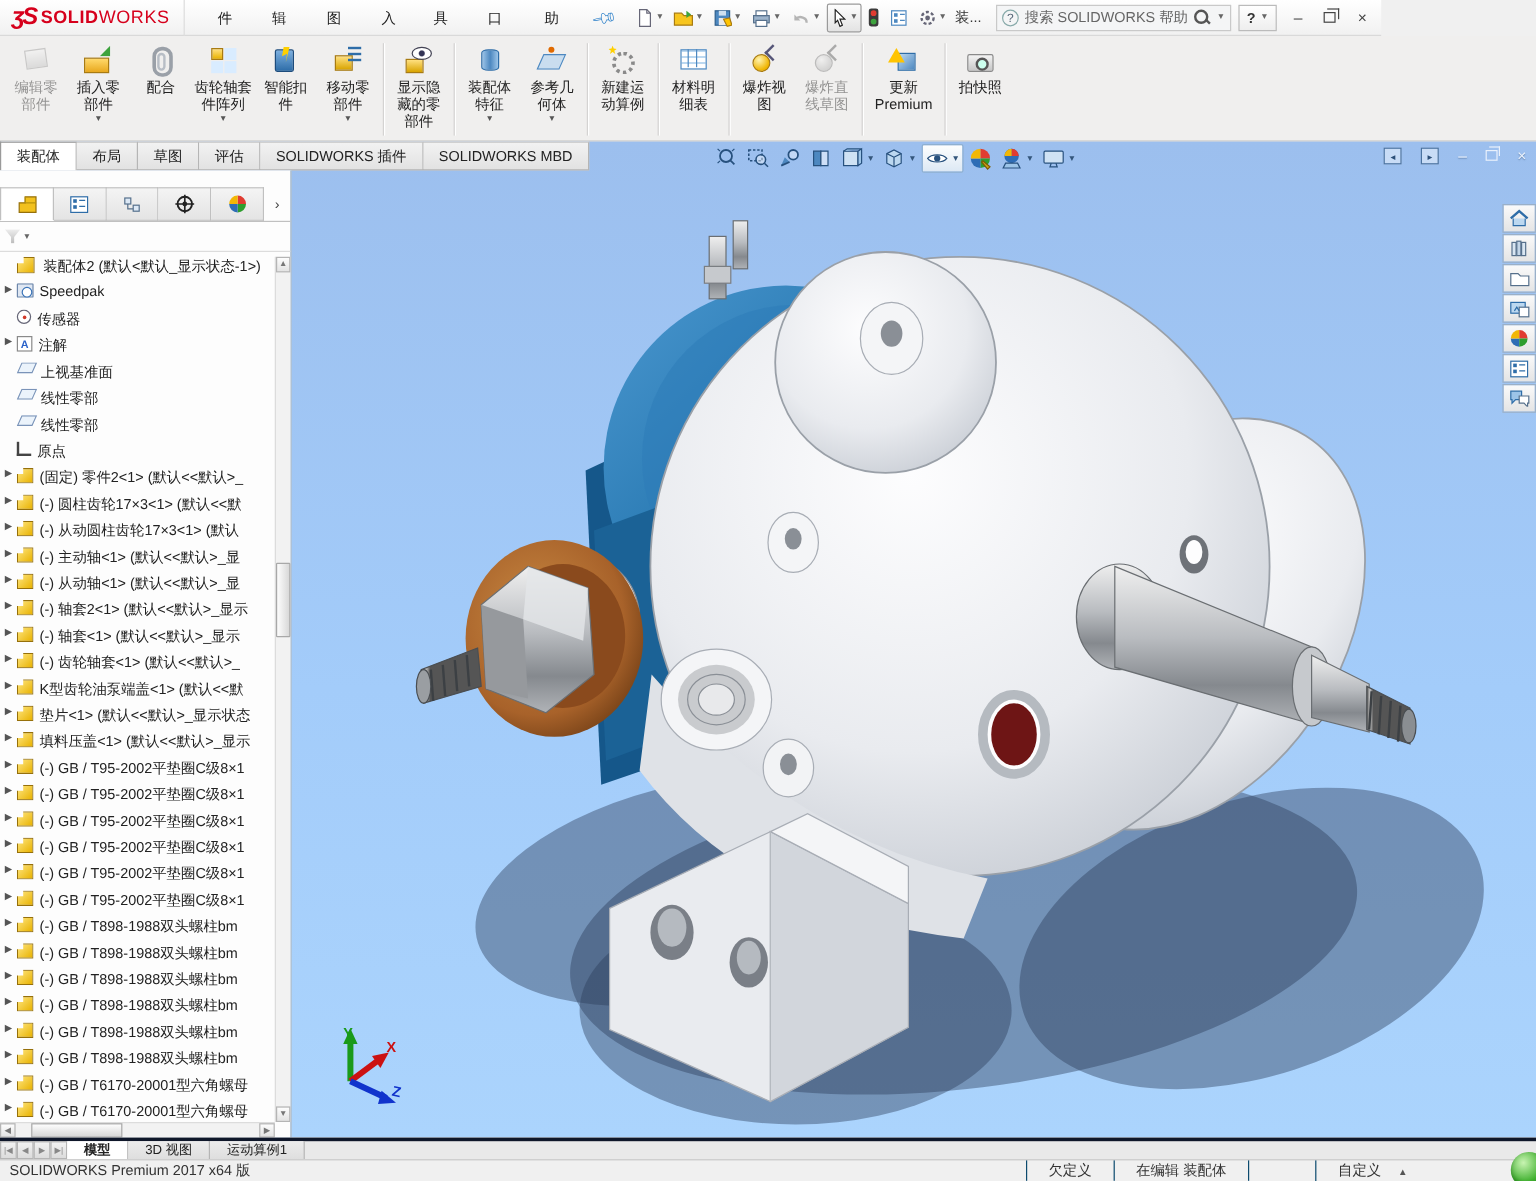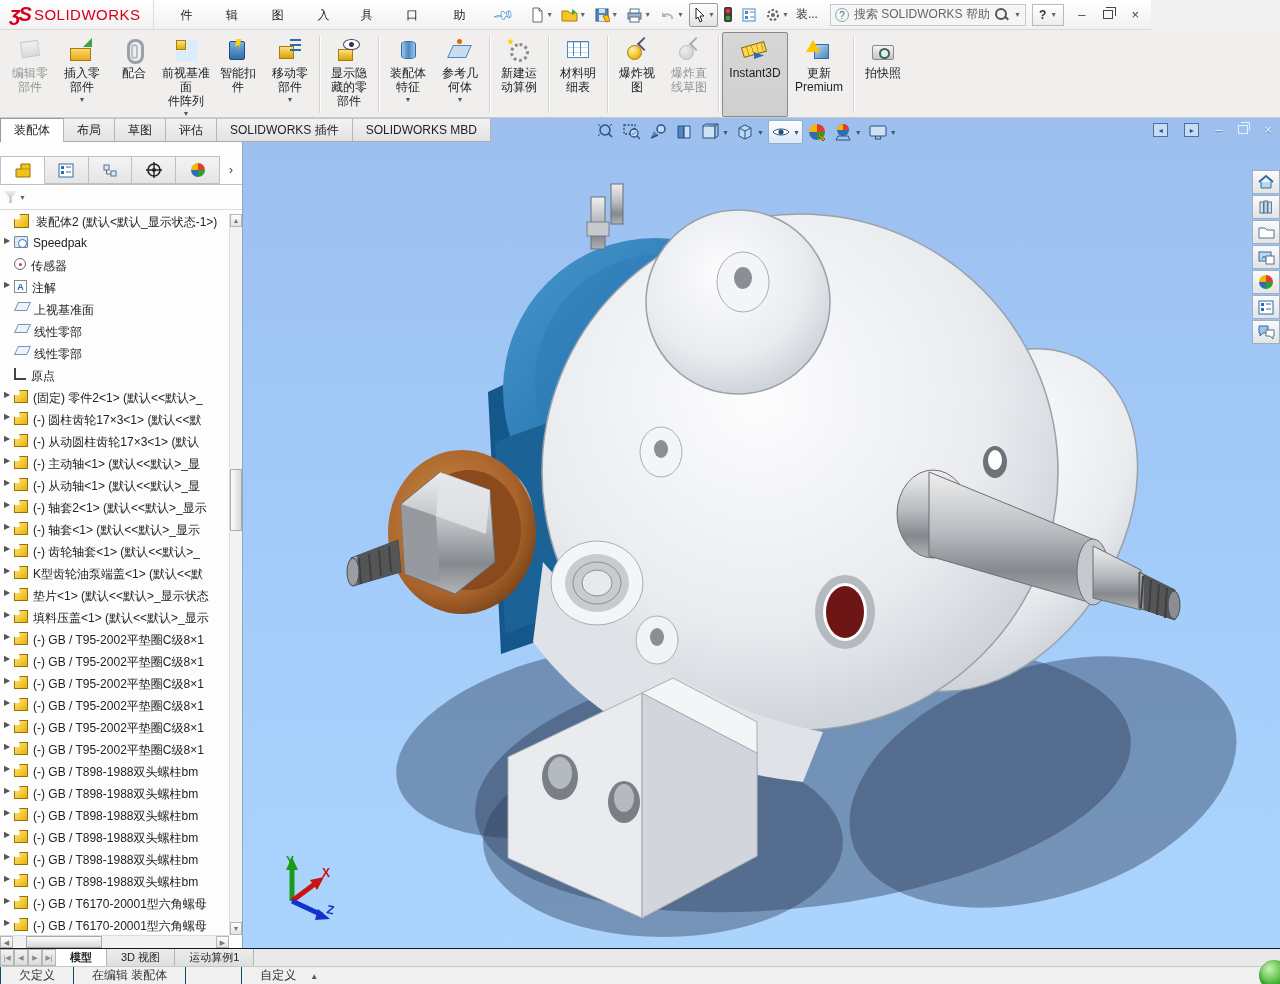--- a/index.html
+++ b/index.html
@@ -2,21 +2,21 @@
 <html><head>
 <meta charset="utf-8">
 <style>
   *{margin:0;padding:0;box-sizing:border-box}
   html,body{width:1280px;height:984px;overflow:hidden;font-family:"Liberation Sans","DejaVu Sans",sans-serif;font-size:12px;color:#222;background:#f0f0f0}
   
   .titlebar{position:absolute;left:0;top:0;width:1151px;height:30px;background:linear-gradient(#ffffff,#f1f1f1);border-bottom:1px solid #d9d9d9;display:flex;align-items:center}
   .logo{display:flex;align-items:center;gap:4px;padding:0 12px 0 10px;height:30px;border-right:1px solid #ddd}
   .logo-swoosh{font-weight:bold;font-style:italic;font-size:20px;color:#d6001c;letter-spacing:-2px}
   .logo-text{font-size:15px;letter-spacing:.5px;color:#d6001c}
-  .logo-text b{font-weight:normal}
+  .logo-text b{font-weight:bold}
   .menubar{display:flex;align-items:center;height:30px;margin-left:14px}
   .menu-item{padding:0 13px;line-height:30px;cursor:default}
   .pin{margin:0 8px;color:#2a7fc9;font-size:14px;transform:rotate(35deg);display:inline-block}
   .qa{display:flex;align-items:center;gap:2px;margin-left:6px}
   .qa-btn{display:flex;align-items:center;height:24px;padding:0 2px;border:1px solid transparent;border-radius:2px}
   .qa-btn svg{display:block}
   .qa-dd{font-size:7px;color:#666;margin-left:1px}
   .qa-sel{border:1px solid #9a9a9a;background:linear-gradient(#fdfdfd,#e3e3e3)}
   .doc-mini{color:#333;margin:0 4px;white-space:nowrap}
   .searchbox{display:flex;align-items:center;gap:5px;width:252px;height:22px;background:#f4f5f6;border:1px solid #c9c9c9;margin-left:8px;padding:0 4px}
@@ -118,21 +118,21 @@
   .vscroll .arr{position:absolute;left:0;width:12px;height:13px;background:linear-gradient(#fdfdfd,#e3e3e3);border:1px solid #b5b5b5;color:#777;font-size:7px;text-align:center;line-height:12px}
   .vscroll .thumb{position:absolute;left:0;top:255px;width:12px;height:62px;background:linear-gradient(90deg,#fdfdfd,#d8d8d8);border:1px solid #a8a8a8;border-radius:1px}
   .hscroll{position:absolute;left:0;right:13px;bottom:0;height:13px;background:#f2f2f2;border-top:1px solid #dcdcdc}
   .hscroll .arr{position:absolute;top:0;width:13px;height:12px;background:linear-gradient(#fdfdfd,#e3e3e3);border:1px solid #b5b5b5;color:#777;font-size:7px;text-align:center;line-height:11px}
   .hscroll .thumb{position:absolute;left:26px;top:0;width:76px;height:12px;background:linear-gradient(#fdfdfd,#d8d8d8);border:1px solid #a8a8a8}
   
   .triad{position:absolute;left:272px;top:735px}
   
   .model{position:absolute;left:243px;top:24px}
   
-  .bottom-tabs{position:absolute;left:0;top:948px;width:1280px;height:18px;background:#e9e9e9;border-top:1px solid #0f172a;display:flex;align-items:stretch;font-size:11px}
+  .bottom-tabs{position:absolute;left:0;top:948px;width:1280px;height:18px;background:#e9e9e9;border-top:3px solid #0f172a;display:flex;align-items:stretch;font-size:11px}
   .nav-btns{display:flex}
   .nav-btn{width:14px;border:1px solid #b5b5b5;background:linear-gradient(#f2f2f2,#dcdcdc);color:#888;font-size:7px;text-align:center;line-height:16px}
   .mtab{padding:0 14px;line-height:17px;border-right:1px solid #b5b5b5;background:linear-gradient(#ececec,#dedede);white-space:nowrap}
   .mtab.active{background:#fff;font-weight:bold}
   
   .statusbar{position:absolute;left:0;top:966px;width:1280px;height:18px;background:#f0f0f0;border-top:1px solid #c8c8c8;display:flex;align-items:center;font-size:12px;color:#333}
   .sb-left{padding-left:8px;flex:1}
   .sb-field{padding:0 18px;border-left:1px solid #0c4a6e;line-height:17px;white-space:nowrap}
   .sb-caret{font-size:8px;color:#555;margin-left:14px}
   .corner-ball{position:absolute;right:-9px;bottom:-6px;width:30px;height:30px;border-radius:50%;background:radial-gradient(circle at 35% 30%,#c8f4b2,#43b232 55%,#1e7a14);box-shadow:inset 0 -2px 4px rgba(0,60,0,.4)}
@@ -259,21 +259,21 @@
     </div>
 
     <div class="rbtn">
       <span class="ric i-mate"></span>
       <span class="rlabel">配合</span>
       <span class="rdd"></span>
     </div>
 
     <div class="rbtn">
       <span class="ric i-pattern"></span>
-      <span class="rlabel">前视基准面
+      <span class="rlabel">齿轮轴套
 件阵列</span>
       <span class="rdd">▼</span>
     </div>
 
     <div class="rbtn">
       <span class="ric i-fastener"></span>
       <span class="rlabel">智能扣
 件</span>
       <span class="rdd"></span>
     </div>
@@ -334,25 +334,20 @@
     </div>
 
     <div class="rbtn disabled">
       <span class="ric i-explode"></span>
       <span class="rlabel">爆炸直
 线草图</span>
       <span class="rdd"></span>
     </div>
     <div class="rsep show"></div>
 
-    <div class="rbtn pressed">
-      <span class="ric i-instant3d"></span>
-      <span class="rlabel">Instant3D</span>
-      <span class="rdd"></span>
-    </div>
 
     <div class="rbtn wide">
       <span class="ric i-speedpak"></span>
       <span class="rlabel">更新
 Premium</span>
       <span class="rdd"></span>
     </div>
     <div class="rsep show"></div>
 
     <div class="rbtn">
@@ -906,19 +901,20 @@
   </div>
   <div style="display:flex">
 
   <span class="mtab active">模型</span>
       <span class="mtab">3D 视图</span>
       <span class="mtab">运动算例1</span>
     </div>
 </div>
 
 <div class="statusbar">
+  <span class="sb-left">SOLIDWORKS Premium 2017 x64 版</span>
   <span class="sb-field">欠定义</span>
   <span class="sb-field">在编辑 装配体</span>
   <span class="sb-field" style="min-width:56px">&nbsp;</span>
   <span class="sb-field" style="min-width:150px"><span>自定义</span><span class="sb-caret">▲</span></span>
   <span style="min-width:34px">&nbsp;</span>
   <span class="corner-ball"></span>
 </div>
 
 </body></html>

